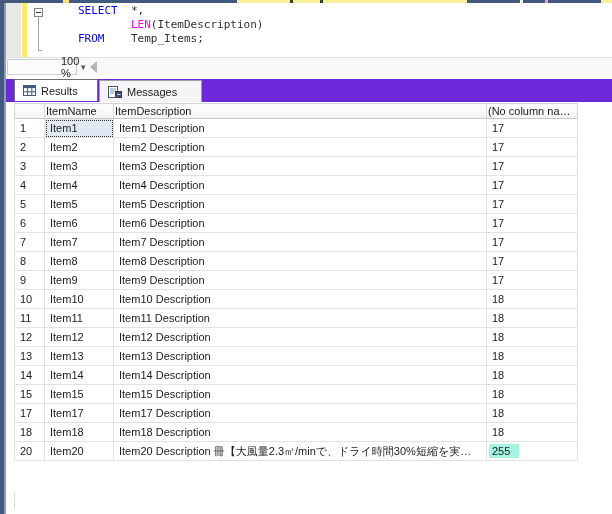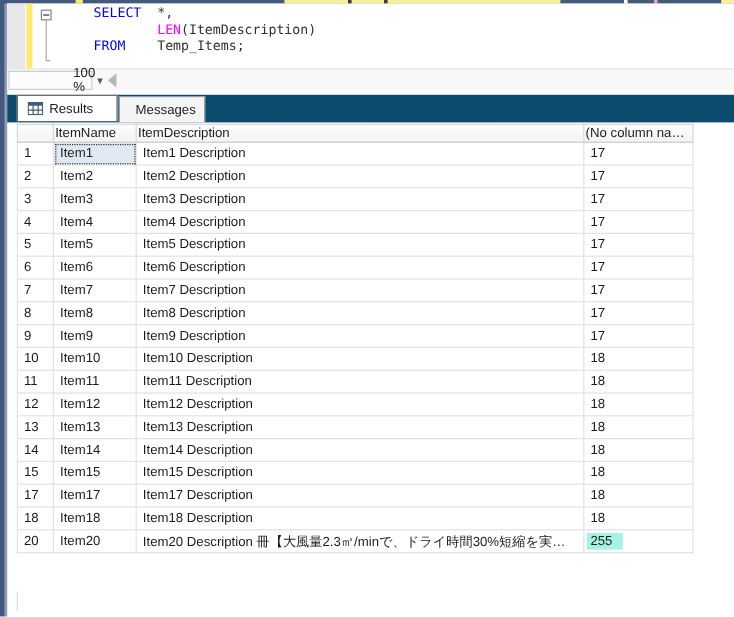--- a/index.html
+++ b/index.html
@@ -27,24 +27,24 @@
   .code .fn { color:#ff00ff; }
 
   
   .zoombar { position:absolute; left:6px; top:57px; width:606px; height:18px; background:#f8f8f9; border-top:1px solid #e3e3e5; }
   .zoom-combo { position:absolute; left:1px; top:1px; width:70px; height:16px; background:#fcfcfd; border:1px solid #c9cdd4; display:flex; align-items:center; }
   .zoom-combo .val { padding-left:5px; flex:1; font-size:11px; color:#222;margin-left:48px; }
   .zoom-combo .arrow { width:14px; text-align:center; color:#5a5a5a; font-size:8px; }
   .hscroll-left { position:absolute; left:84px; top:3px; width:0; height:0; border-top:6px solid transparent; border-bottom:6px solid transparent; border-right:7px solid #b6b6b9; }
 
   
-  .tabbar { position:absolute; left:6px; top:79px; width:606px; height:23px; background:#0c4a6e; }
+  .tabbar { position:absolute; left:6px; top:79px; width:606px; height:23px; background:#6d28d9; }
   .tab { position:absolute; display:flex; align-items:center; gap:5px; padding:0 8px; height:22px; cursor:default; }
   .tab-results { left:8px; top:0; width:84px; background:#fff; border:1px solid #696f75; border-bottom:none; z-index:2; }
-  .tab-messages { left:93px; top:1px; width:72px; background:#f4f4f4; border:1px solid #9aa0a6; border-bottom:none; z-index:1; }
+  .tab-messages { left:93px; top:1px; width:103px; background:#f4f4f4; border:1px solid #9aa0a6; border-bottom:none; z-index:1; }
   .tab .lbl { font-size:11px; color:#1c1c1c; }
 
   
   .grid { position:absolute; left:14px; top:103px; width:563px; border-collapse:collapse; table-layout:fixed; }
   .grid th, .grid td { overflow:hidden; white-space:nowrap; text-overflow:ellipsis; font-weight:normal; text-align:left; font-size:11px; }
   .grid th {
     height:15px; background:linear-gradient(#fdfdfd,#f3f3f3);
     border-right:1px solid #d6d6d6; border-bottom:1px solid #c9c9c9; border-top:1px solid #d6d6d6;
     padding:0 4px 1px 1px; color:#1c1c1c;
   }

